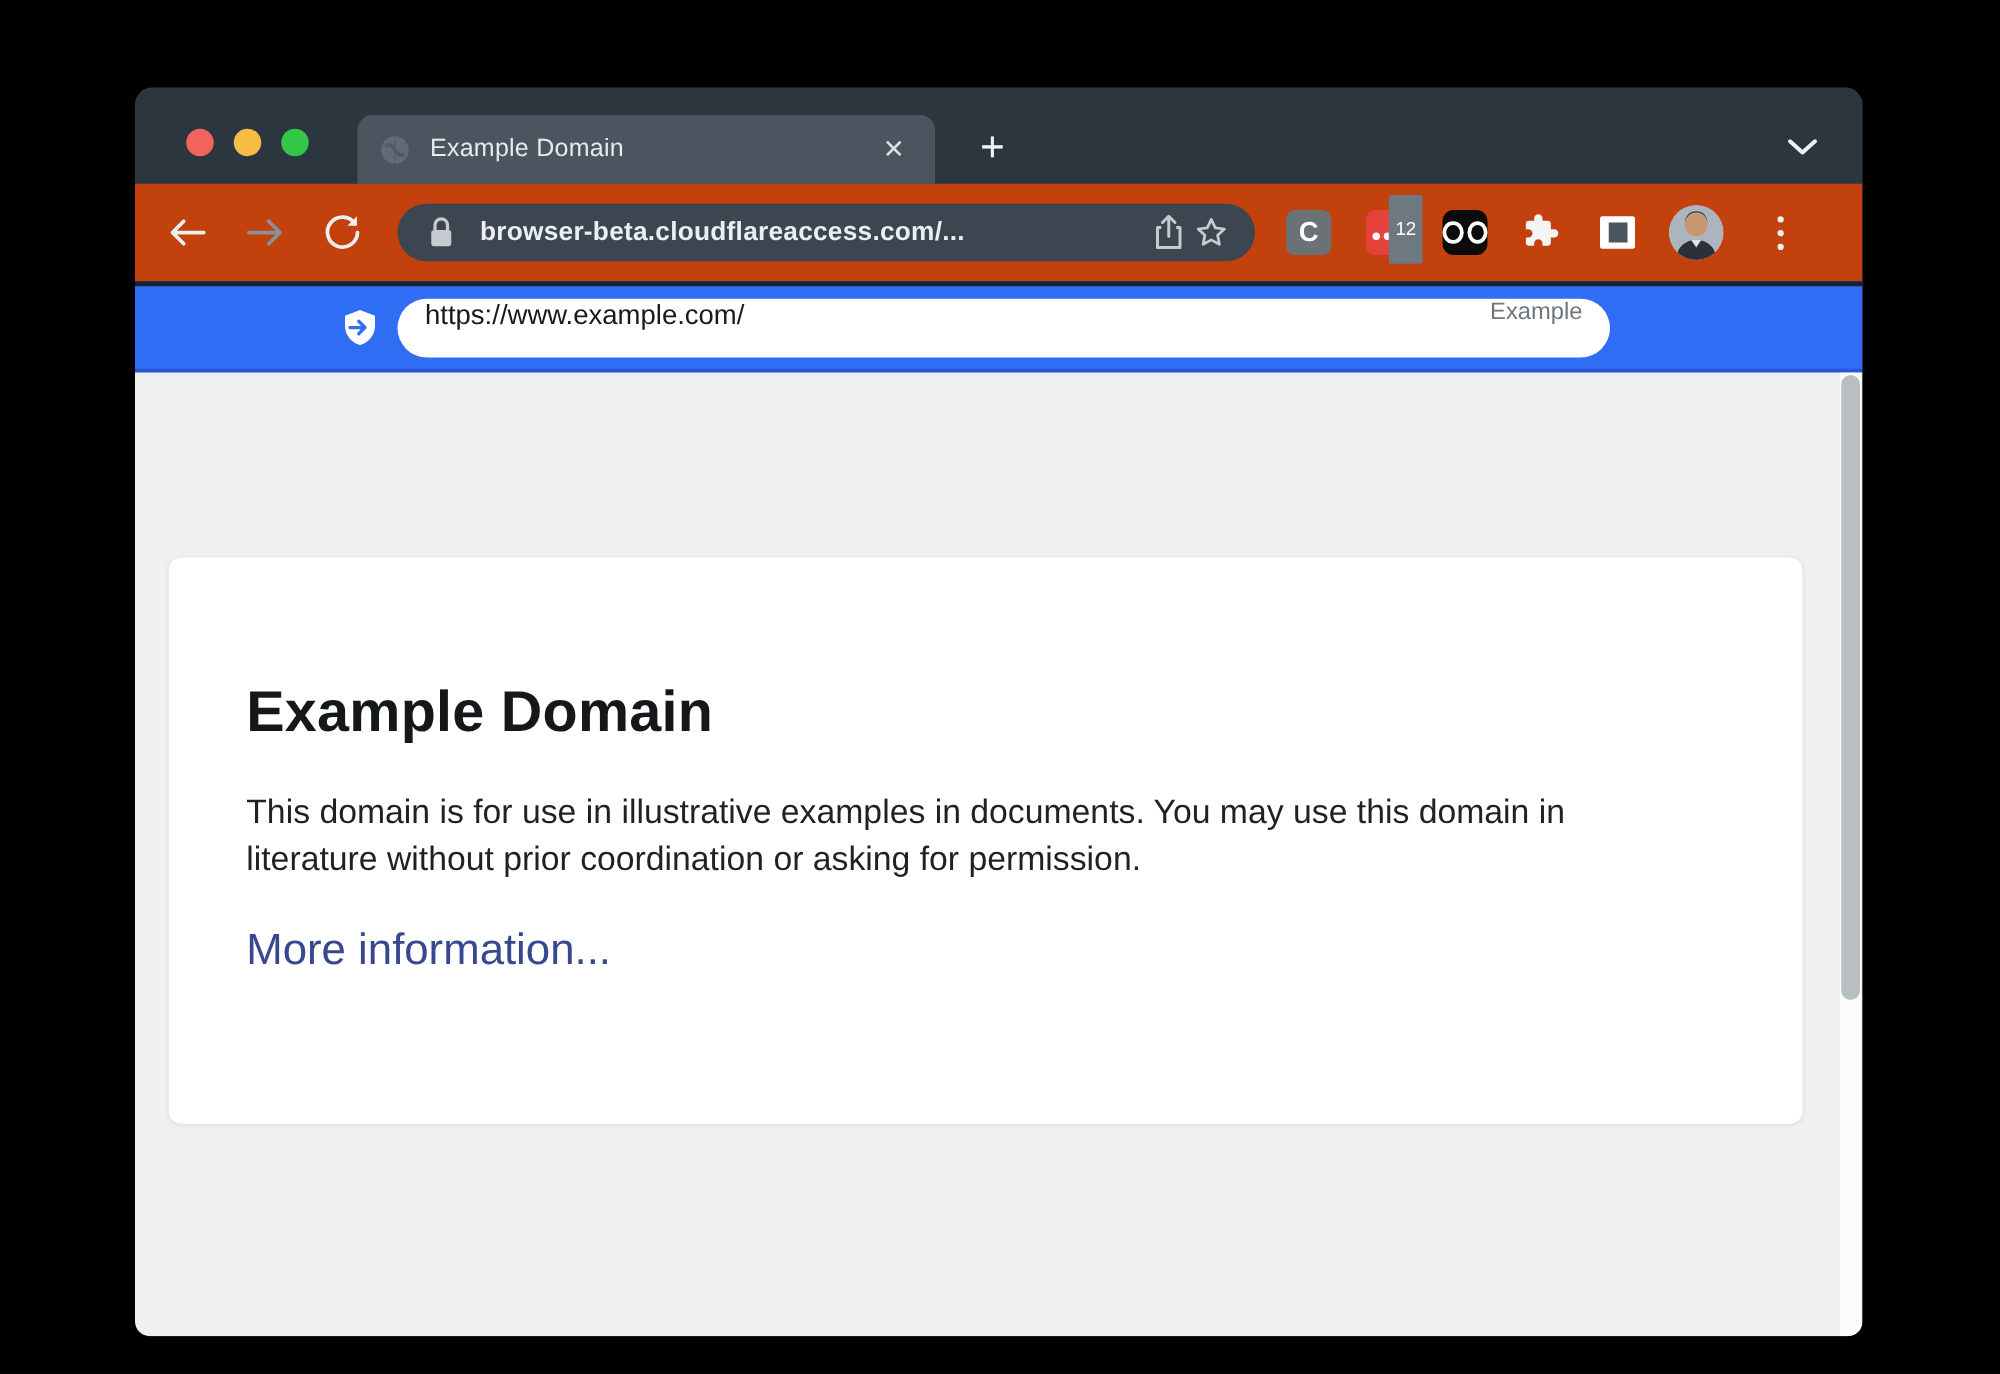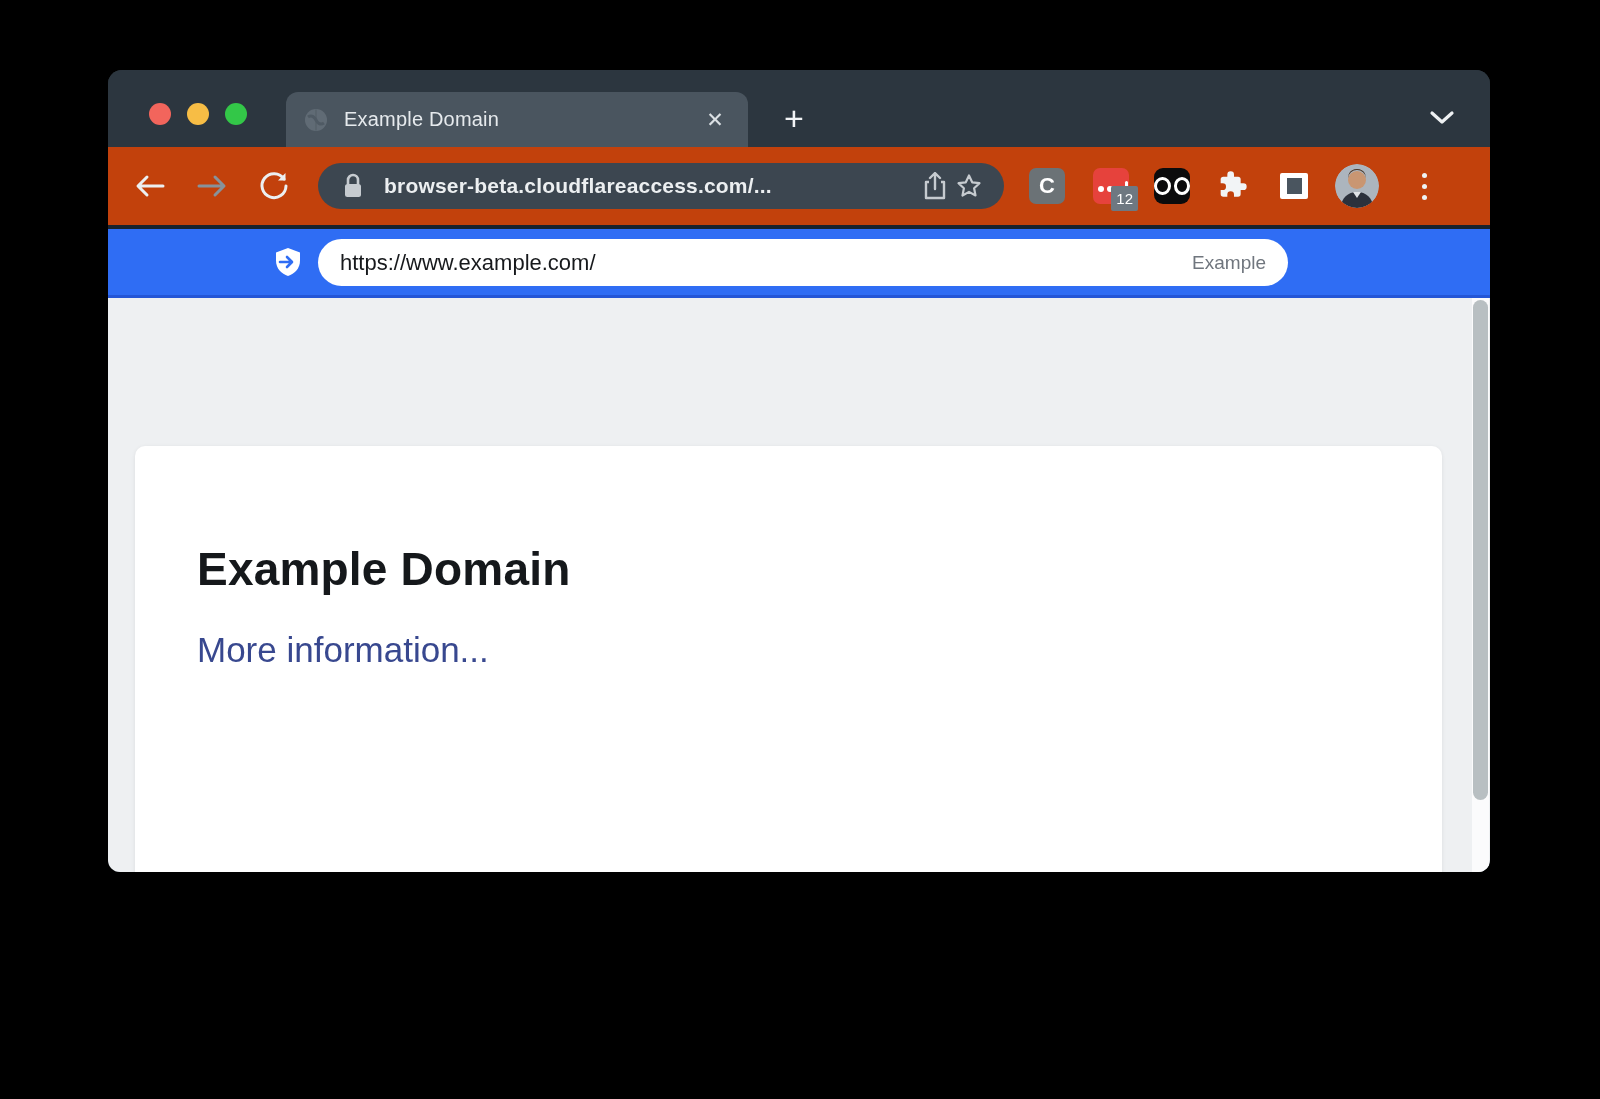--- a/index.html
+++ b/index.html
@@ -1,20 +1,20 @@
 <!DOCTYPE html>
 <html><head>
 <meta charset="utf-8">
 <style>
   html,body{margin:0;padding:0;background:#000;width:1600px;height:1099px;overflow:hidden;
     font-family:"Liberation Sans","DejaVu Sans",sans-serif;-webkit-font-smoothing:antialiased;}
   .stage{position:absolute;left:0;top:0;width:1600px;height:1099px;background:#000;}
 
   
-  .bwindow{position:absolute;left:108px;top:70px;width:1382px;height:802px;
+  .bwindow{position:absolute;left:108px;top:70px;width:1382px;height:999px;
     border-radius:14px 14px 12px 12px;overflow:hidden;background:#2c363f;
     display:flex;flex-direction:column;}
 
   
   .tabstrip{position:relative;height:77px;background:#2c363f;flex:0 0 auto;}
   .traffic{position:absolute;top:33px;width:22px;height:22px;border-radius:50%;}
   .tl-close{left:41px;background:#f2655c;}
   .tl-min{left:79px;background:#f7bd45;}
   .tl-zoom{left:117px;background:#33c748;}
   .tab{position:absolute;left:178px;top:22px;width:462px;height:55px;background:#4a555f;
@@ -36,38 +36,38 @@
     border-radius:23px;display:flex;align-items:center;padding:0 18px;box-sizing:border-box;}
   .omni-url{color:#eceff1;font-size:21px;font-weight:700;letter-spacing:.2px;flex:1;white-space:nowrap;overflow:hidden;margin-left:14px;}
   .omni-ic{flex:0 0 auto;display:flex;align-items:center;justify-content:center;width:34px;height:34px;}
   .ext{position:absolute;top:21px;width:36px;height:36px;display:flex;align-items:center;justify-content:center;}
   .ext-c{left:921px;background:#6b7276;border-radius:7px;color:#fff;font-size:22px;font-weight:700;}
   .ext-red{left:985px;background:#e6423c;border-radius:7px;position:absolute;}
   .ext-red .dots{position:absolute;left:5px;top:13px;display:flex;align-items:flex-end;gap:3px;}
   .ext-red .dots i{width:6px;height:6px;border-radius:50%;background:#fff;display:block;}
   .ext-red .dots i.bar{width:3px;height:11px;border-radius:2px;}
   .badge{position:absolute;right:-9px;bottom:-7px;background:#6e7881;color:#fff;font-size:15px;
-    padding:4px 5px;border-radius:2px;font-weight:400;}
+    padding:19px 5px;border-radius:2px;font-weight:400;}
   .ext-black{left:1046px;background:#0b0b0c;border-radius:9px;gap:3px;}
   .ext-black i{width:12px;height:12px;border:3px solid #fff;border-radius:50%;display:block;}
   .ext-puzzle{left:1108px;}
   .ext-panel{left:1168px;}
   .panel-ic{width:28px;height:26px;background:#fff;position:relative;border-radius:2px;}
   .panel-ic i{position:absolute;left:7px;top:5px;width:15px;height:16px;background:#4a555f;display:block;}
   .avatar{position:absolute;left:1227px;top:17px;width:44px;height:44px;border-radius:50%;overflow:hidden;}
   .menu3{position:absolute;left:1296px;top:17px;width:40px;height:44px;display:flex;flex-direction:column;
     align-items:center;justify-content:center;gap:6px;}
   .menu3 i{width:5px;height:5px;border-radius:50%;background:#eef1f3;display:block;}
 
   
   .accessbar{position:relative;height:73px;background:#2f6df4;border-top:4px solid #18222d;
     border-bottom:3px solid #2456d6;box-sizing:border-box;flex:0 0 auto;}
   .shield{position:absolute;left:165px;top:18px;width:30px;height:30px;}
   .remotebox{position:absolute;left:210px;top:10px;width:970px;height:47px;background:#fff;
-    border-radius:24px;display:flex;align-items:center;padding:0 22px;box-sizing:border-box;}
+    border-radius:24px;display:flex;align-items:flex-start;padding:0 22px;box-sizing:border-box;}
   .remote-url{color:#17191c;font-size:22px;font-weight:500;flex:1;white-space:nowrap;overflow:hidden;}
   .minimize{color:#70767e;font-size:19px;flex:0 0 auto;cursor:pointer;}
 
   
   .viewport{position:relative;flex:1;background:#eef0f2;overflow:hidden;}
   .card{position:absolute;left:27px;top:148px;width:1307px;height:453px;background:#fff;
     border-radius:10px;box-shadow:0 1px 4px rgba(0,0,0,.08);box-sizing:border-box;padding:96px 62px 0 62px;}
   .card h1{margin:0;font-size:46px;font-weight:700;color:#15181b;letter-spacing:.2px;}
   .card p{margin:34px 0 0 0;font-size:27px;line-height:38px;color:#1e2226;max-width:1150px;}
   .card a{display:inline-block;margin-top:34px;font-size:35px;color:#38488f;text-decoration:none;cursor:pointer;}
@@ -210,20 +210,21 @@
       </span>
       <div class="remotebox">
         <span class="remote-url">https://www.example.com/</span>
         <span class="minimize">Example</span>
       </div>
     </div>
 
     <div class="viewport">
       <div class="card">
         <h1>Example Domain</h1>
+        <p>This domain is for use in illustrative examples in documents. You may use this domain in literature without prior coordination or asking for permission.</p>
         <a>More information...</a>
       </div>
       <div class="scroll-track">
         <div class="scroll-thumb"></div>
       </div>
     </div>
 
   </div>
 </div>
 

